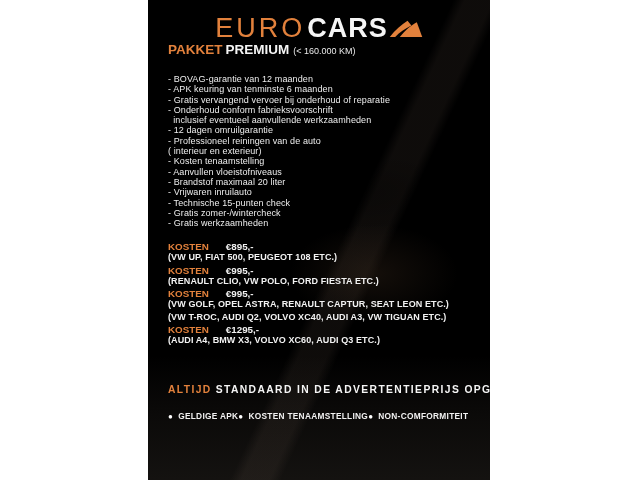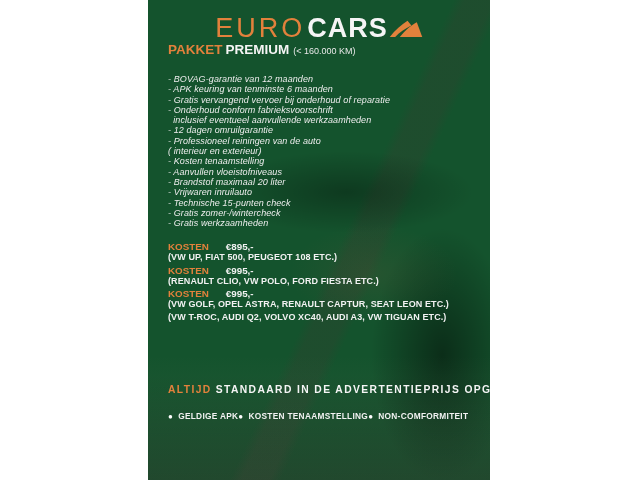--- a/index.html
+++ b/index.html
@@ -3,21 +3,21 @@
 <meta charset="utf-8">
 <style>
   html,body{margin:0;padding:0;}
   body{
     width:640px;height:480px;background:#ffffff;
     font-family:"Liberation Sans", sans-serif;
     position:relative;overflow:hidden;
   }
   .panel{
     position:absolute;left:148px;top:0;width:342px;height:480px;
-    background:#14532d;overflow:hidden;
+    background:#000000;overflow:hidden;
   }
   
   .panel::before{
     content:"";position:absolute;inset:0;pointer-events:none;
     background:
       linear-gradient(to top, rgba(155,140,125,0.13) 0%, rgba(155,140,125,0.07) 14%, rgba(155,140,125,0.0) 26%),
       radial-gradient(ellipse 120px 70px at 66% 57%, rgba(125,90,62,0.16), rgba(125,90,62,0) 70%),
       radial-gradient(ellipse 95px 170px at 86% 74%, rgba(0,0,0,0.45), rgba(0,0,0,0) 75%),
       radial-gradient(ellipse 170px 55px at 58% 40%, rgba(0,0,0,0.30), rgba(0,0,0,0) 75%),
       linear-gradient(115deg, rgba(0,0,0,0) 54%, rgba(66,55,48,0.22) 56%, rgba(66,55,48,0.22) 61%, rgba(0,0,0,0) 63%),
@@ -35,21 +35,21 @@
     color:#f5f5f5;font-size:27px;font-weight:700;letter-spacing:1px;margin-left:2px;
   }
   .swoosh{width:34px;height:21px;vertical-align:-2px;margin-left:1px;}
   .heading{
     position:absolute;top:40px;left:20px;z-index:2;white-space:nowrap;
   }
   .heading .h-accent,.heading .h-rest{font-size:13.5px;font-weight:700;}
   .heading .h-rest{color:#f5f5f5;margin-left:3px;}
   .heading .h-note{color:#e8e8e8;font-size:9px;font-weight:400;margin-left:4px;}
   .features{
-    position:absolute;top:74px;left:20px;z-index:2;font-style:italic;
+    position:absolute;top:74px;left:20px;z-index:2;
   }
   .feature{
     color:#ededed;font-size:9px;line-height:10.3px;white-space:pre;
     letter-spacing:0.1px;
   }
   .pricing{position:absolute;top:241px;left:20px;z-index:2;}
   .price-block{margin-bottom:2px;}
   .price-line{font-size:9.8px;font-weight:700;line-height:11px;white-space:nowrap;}
   .price-line .price{color:#f2f2f2;margin-left:17px;}
   .models{color:#f2f2f2;font-size:9px;font-weight:700;line-height:10.5px;white-space:nowrap;letter-spacing:0.1px;}
@@ -110,20 +110,24 @@
         <div class="price-line"><span class="accent">KOSTEN</span><span class="price">€995,-</span></div>
         <div class="models">(RENAULT CLIO, VW POLO, FORD FIESTA ETC.)</div>
       </div>
       <div class="price-block">
         <div class="price-line"><span class="accent">KOSTEN</span><span class="price">€995,-</span></div>
         <div class="models">(VW GOLF, OPEL ASTRA, RENAULT CAPTUR, SEAT LEON ETC.)</div>
       </div>
       <div class="price-block">
         <div class="models">(VW T-ROC, AUDI Q2, VOLVO XC40, AUDI A3, VW TIGUAN ETC.)</div>
       </div>
+      <div class="price-block">
+        <div class="price-line"><span class="accent">KOSTEN</span><span class="price">€1295,-</span></div>
+        <div class="models">(AUDI A4, BMW X3, VOLVO XC60, AUDI Q3 ETC.)</div>
+      </div>
     </div>
 
     <div class="footer">
       <div class="footer-heading">
         <span class="accent">ALTIJD</span><span>STANDAARD IN DE ADVERTENTIEPRIJS OPGENOMEN:</span>
       </div>
       <div class="footer-items">
         <span class="footer-item"><span class="bullet">●</span><span>GELDIGE APK</span></span>
         <span class="footer-item"><span class="bullet">●</span><span>KOSTEN TENAAMSTELLING</span></span>
         <span class="footer-item"><span class="bullet">●</span><span>NON-COMFORMITEIT</span></span>

